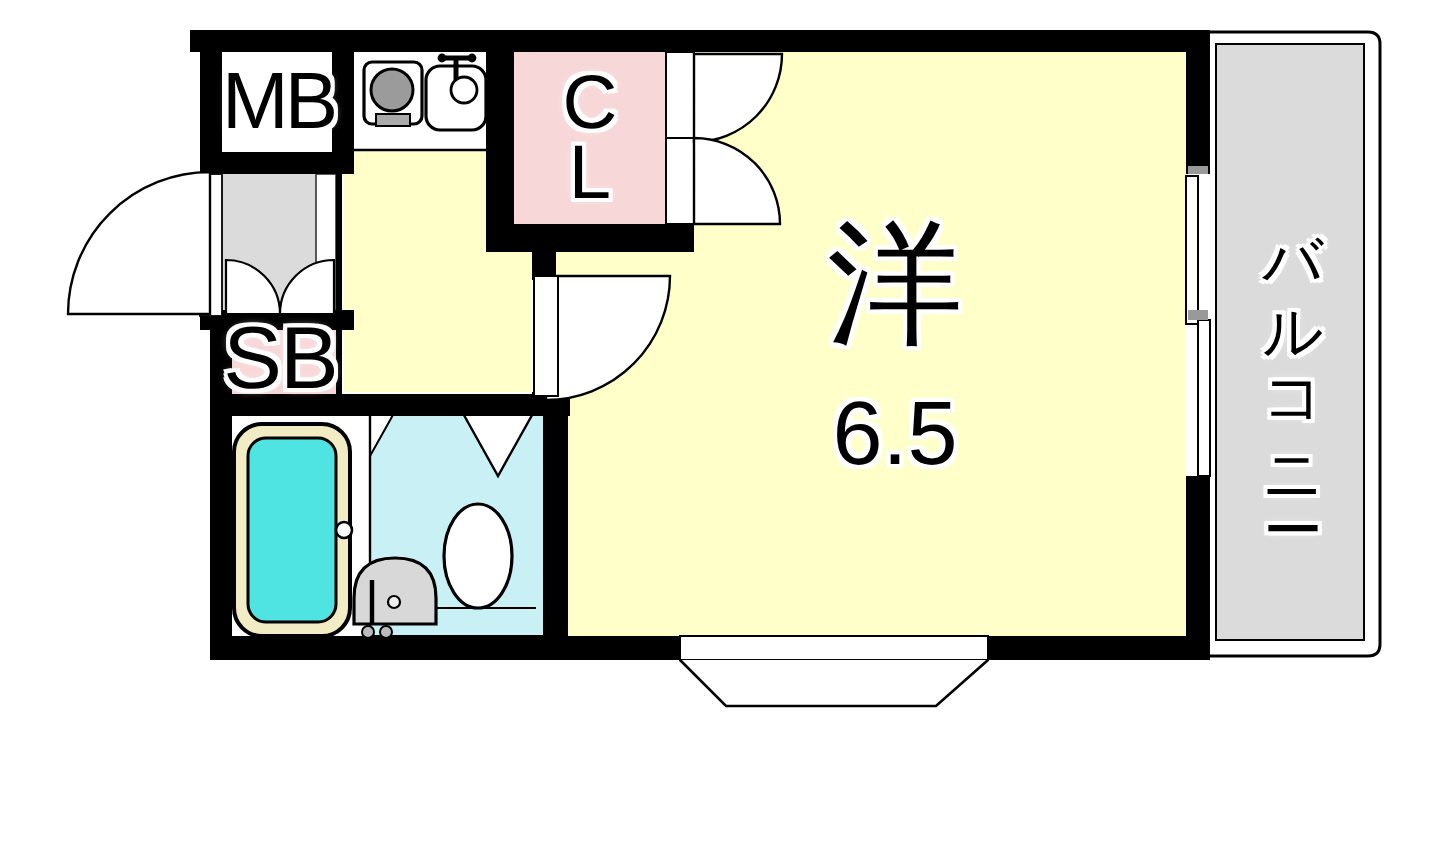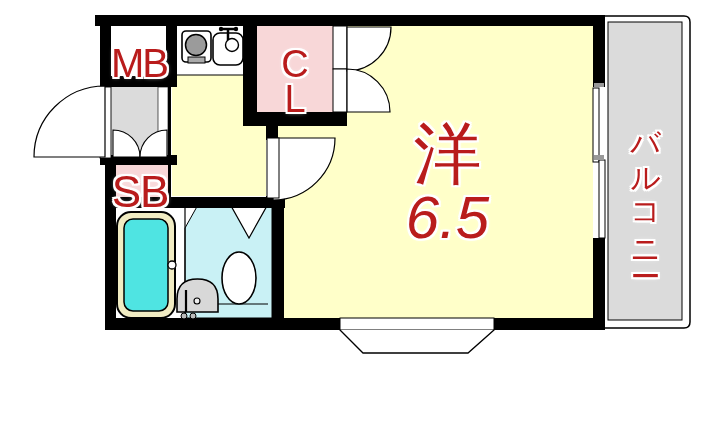--- a/index.html
+++ b/index.html
@@ -10,35 +10,34 @@
     background: #ffffff;
     font-family: "Liberation Sans", sans-serif;
     overflow: hidden;
   }
   .plan-svg { position: absolute; left: 0; top: 0; }
   .label {
     position: absolute;
     display: flex;
     align-items: center;
     justify-content: center;
-    color: #b91c1c;
+    color: #000000;
     z-index: 5;
     text-align: center;
     text-shadow:
       -2px -2px 0 #fff, 0 -2px 0 #fff, 2px -2px 0 #fff,
       -2px  0   0 #fff, 2px  0   0 #fff,
       -2px  2px 0 #fff, 0  2px 0 #fff, 2px 2px 0 #fff,
       0 0 5px #fff;
-    margin-top: 12px;
   }
   .label-mb { left:109px; top:26px; width:60px; height:50px; font-size:40px; letter-spacing:-2px; }
   .label-cl { left:257px; top:26px; width:76px; height:88px; font-size:38px; line-height:0.92; white-space:pre-line; }
   .label-sb { left:110px; top:161px; width:60px; height:38px; font-size:44px; letter-spacing:-1px; }
   .label-room-name { left:385px; top:98px;  width:125px; height:88px; font-size:68px; }
-  .label-room-size { left:385px; top:172px; width:125px; height:66px; font-size:60px;font-style:italic; }
+  .label-room-size { left:385px; top:184px; width:125px; height:66px; font-size:45px; }
   .label-balcony {
     left:616px; top:60px; width:58px; height:230px;
     font-size:30px; letter-spacing:4px;
     writing-mode: vertical-rl;
   }
 </style>
 </head>
 <body>
 
 <div class="canvas">

